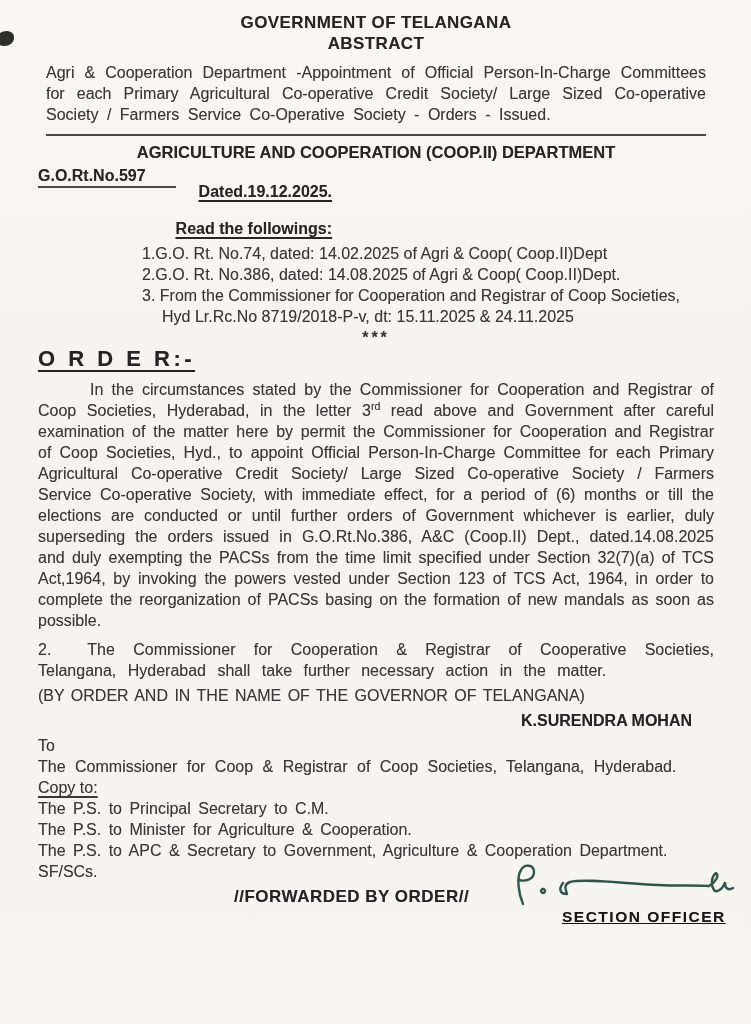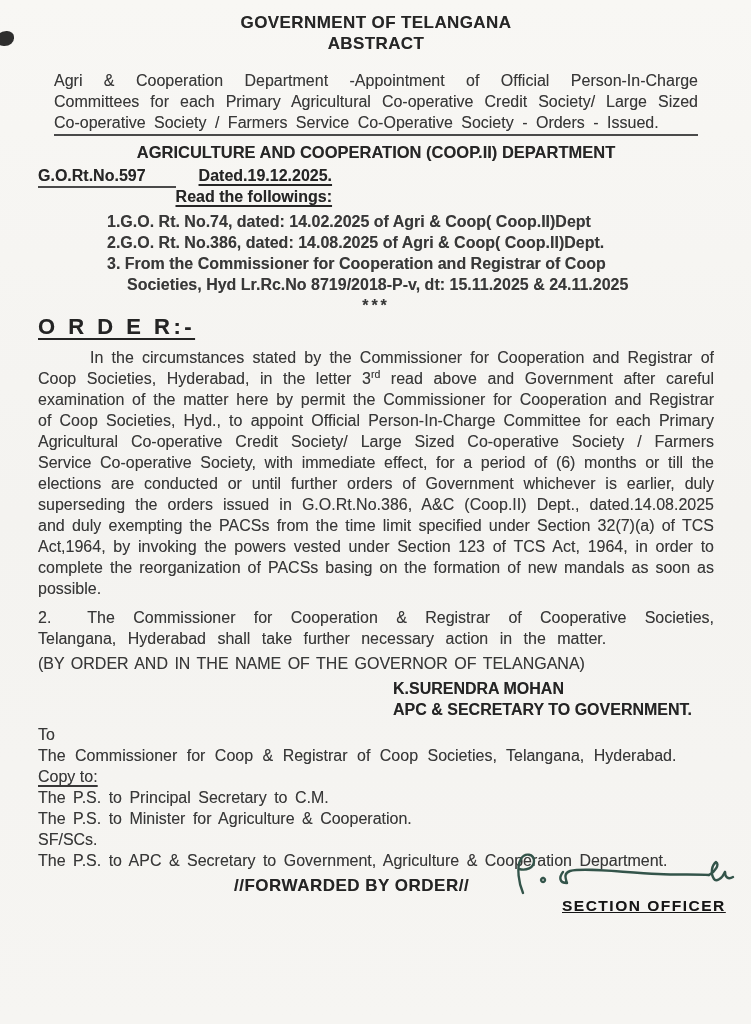--- a/index.html
+++ b/index.html
@@ -10,31 +10,31 @@
     background:linear-gradient(180deg,#f8f7f4 0%, #f4f3f0 50%, #f6f5f2 100%);
     overflow:hidden;
     font-family:"Liberation Sans","DejaVu Sans",sans-serif;
     color:#383838;
     text-shadow:0 0 0.4px rgba(70,70,70,0.45);
   }
   .inner { padding:12px 37px 0 38px; font-size:16px; line-height:21px; }
 
   .doc-title { text-align:center; font-weight:700; color:#262626; font-size:17px; letter-spacing:0.4px; }
   .abstract {
-    margin:16px; text-align:justify; word-spacing:4px;
-    border-bottom:2px solid #4a4a4a; padding-bottom:1px; margin-bottom:4px;
+    margin:8px; text-align:justify; word-spacing:4px;
+    border-bottom:2px solid #4a4a4a; padding-bottom:9px; margin-bottom:4px;
   }
   .dept { text-align:center; font-weight:700; color:#262626; font-size:16.5px; margin-top:6px; margin-bottom:2px; }
 
   .go-row { display:flex; align-items:flex-start; margin-top:2px; }
   .go-num { font-weight:700; color:#262626; border-bottom:2px solid #4a4a4a; padding-right:30px; }
   .dated-block { text-align:right; font-weight:700; color:#262626; }
-  .dated-block div { text-decoration:underline; text-decoration-thickness:2px; text-underline-offset:3px; }
+  .dated-block div { text-decoration:underline; text-decoration-thickness:2px; text-underline-offset:3px;margin-top:16px; }
 
-  .refs { margin-left:69px; width:552px; margin-top:4px;font-weight:bold; }
+  .refs { margin-left:104px; width:552px; margin-top:4px; }
   .ref { padding-left:20px; text-indent:-20px; }
 
   .sep { text-align:center; font-weight:700; letter-spacing:3px; margin:0; }
 
   .order-head {
     font-weight:700; color:#242424; font-size:22px; letter-spacing:3.5px;
     text-decoration:underline; text-decoration-thickness:2px; text-underline-offset:4px;
     margin:0 0 10px 0; width:max-content;
   }
 
@@ -95,31 +95,30 @@
     <div class="order-head">O R D E R:-</div>
 
     <p class="body-par indent"><span>In the circumstances stated by the Commissioner for Cooperation and Registrar of Coop Societies, Hyderabad, in the letter 3</span><sup>rd</sup><span> read above and Government after careful examination of the matter here by permit the Commissioner for Cooperation and Registrar of Coop Societies, Hyd., to appoint Official Person-In-Charge Committee for each Primary Agricultural Co-operative Credit Society/ Large Sized Co-operative Society / Farmers Service Co-operative Society, with immediate effect, for a period of (6) months or till the elections are conducted or until further orders of Government whichever is earlier, duly superseding the orders issued in G.O.Rt.No.386, A&amp;C (Coop.II) Dept., dated.14.08.2025 and duly exempting the PACSs from the time limit specified under Section 32(7)(a) of TCS Act,1964, by invoking the powers vested under Section 123 of TCS Act, 1964, in order to complete the reorganization of PACSs basing on the formation of new mandals as soon as possible.</span></p>
 
     <p class="body-par para2"><span>2.</span><span class="tabgap"></span><span>The Commissioner for Cooperation &amp; Registrar of Cooperative Societies, Telangana, Hyderabad shall take further necessary action in the matter.</span></p>
 
     <div class="by-order">(BY ORDER AND IN THE NAME OF THE GOVERNOR OF TELANGANA)</div>
 
     <div class="signatory">
       <div>K.SURENDRA MOHAN</div>
-      <div>APC &amp; SECRETARY TO GOVERNMENT.</div>
     </div>
 
     <div class="addr-label">To</div>
     <p class="body-par addr">The Commissioner for Coop &amp; Registrar of Coop Societies, Telangana, Hyderabad.</p>
 
     <div class="copy-label">Copy to:</div>
     <div class="copy-item">The P.S. to Principal Secretary to C.M.</div>
     <div class="copy-item">The P.S. to Minister for Agriculture &amp; Cooperation.</div>
+    <div class="copy-item">The P.S. to APC &amp; Secretary to Government, Agriculture &amp; Cooperation Department.</div>
     <div class="copy-item">SF/SCs.</div>
-    <div class="copy-item">The P.S. to APC &amp; Secretary to Government, Agriculture &amp; Cooperation Department.</div>
 
     <div class="fwd-row">
       <span class="fwd">//FORWARDED BY ORDER//</span>
       <svg class="sig" width="250" height="50" viewBox="0 0 250 50">
         <g fill="none" stroke="#33544a" stroke-width="2.4" stroke-linecap="round" stroke-linejoin="round">
           <path d="M17,42 C13,33 10,16 15,8 C19,1 28,3 28,10 C28,17 20,20 13,18"></path>
           <path d="M37,27 a2,2 0 1 0 0.1,0"></path>
           <path d="M57,21 C53,26 53,32 61,32 C59,26 58,22 64,20 C80,16 120,22 152,23 C172,24 192,23 203,24"></path>
           <path d="M203,24 C209,21 214,13 210,11 C206,14 204,22 208,28 C210,31 216,28 219,21"></path>
           <path d="M219,21 C219,26 222,29 227,26"></path>

